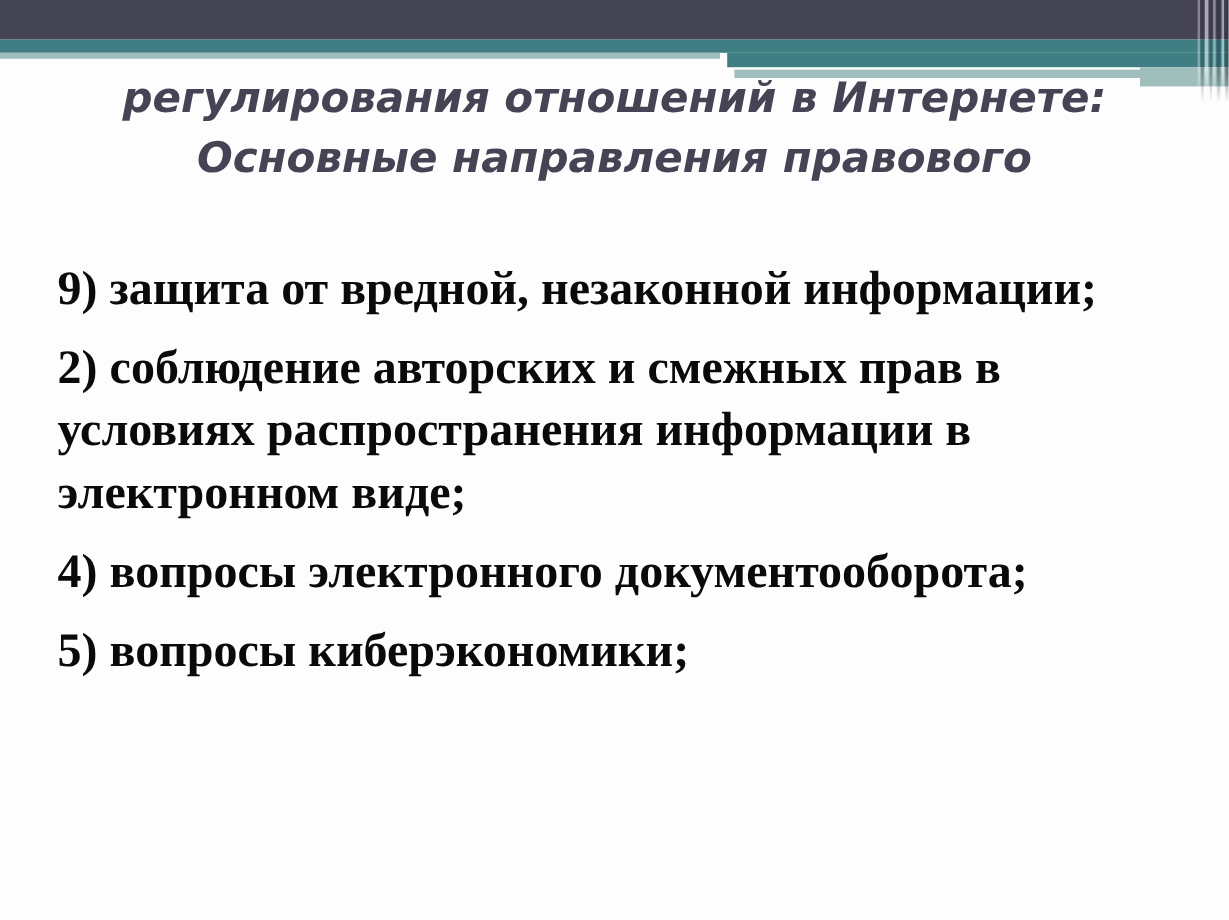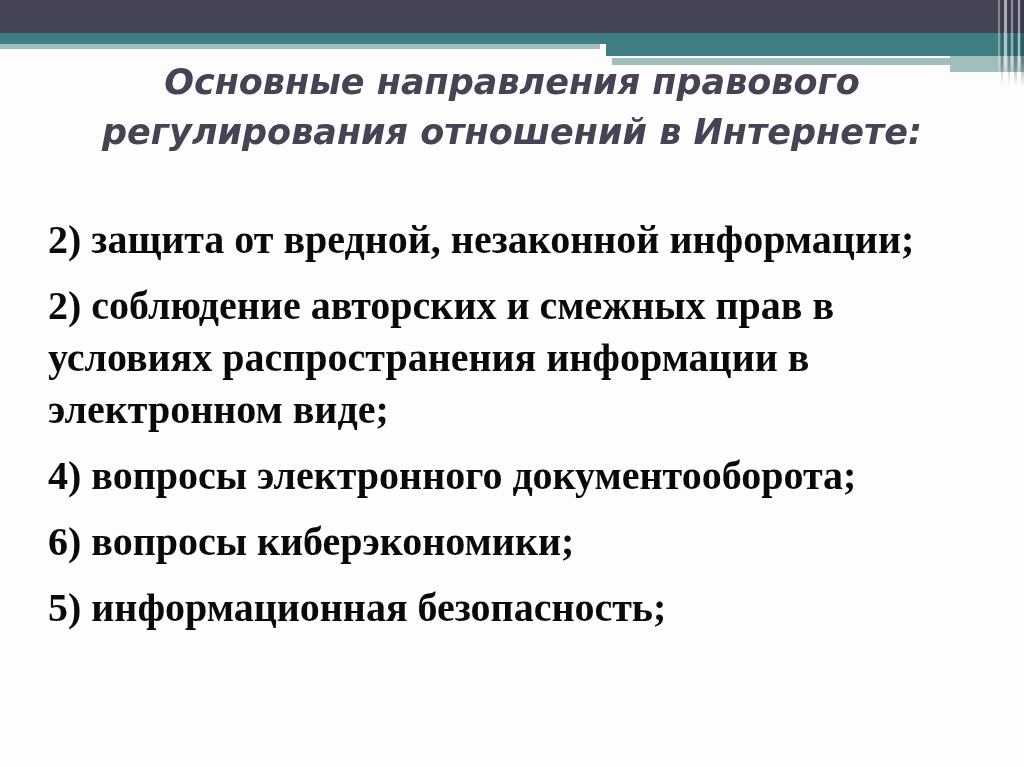--- a/index.html
+++ b/index.html
@@ -79,25 +79,24 @@
     <div class="stripe st2"></div>
     <div class="stripe st3"></div>
     <div class="stripe st4"></div>
     <div class="stripe st5"></div>
     <div class="stripe st6"></div>
     <div class="stripe st7"></div>
     <div class="stripe st8"></div>
   </div>
 
   <div class="title">
+    <div>регулирования отношений в Интернете:</div>
     <div>Основные направления правового</div>
-    <div>регулирования отношений в Интернете:</div>
   </div>
 
   <div class="list">
-    <p>2) защита от вредной, незаконной информации;</p>
+    <p>9) защита от вредной, незаконной информации;</p>
     <p>2) соблюдение авторских и смежных прав в условиях распространения информации в электронном виде;</p>
     <p>4) вопросы электронного документооборота;</p>
-    <p>6) вопросы киберэкономики;</p>
-    <p>5) информационная безопасность;</p>
+    <p>5) вопросы киберэкономики;</p>
   </div>
 
 </div>
 
 </body></html>

